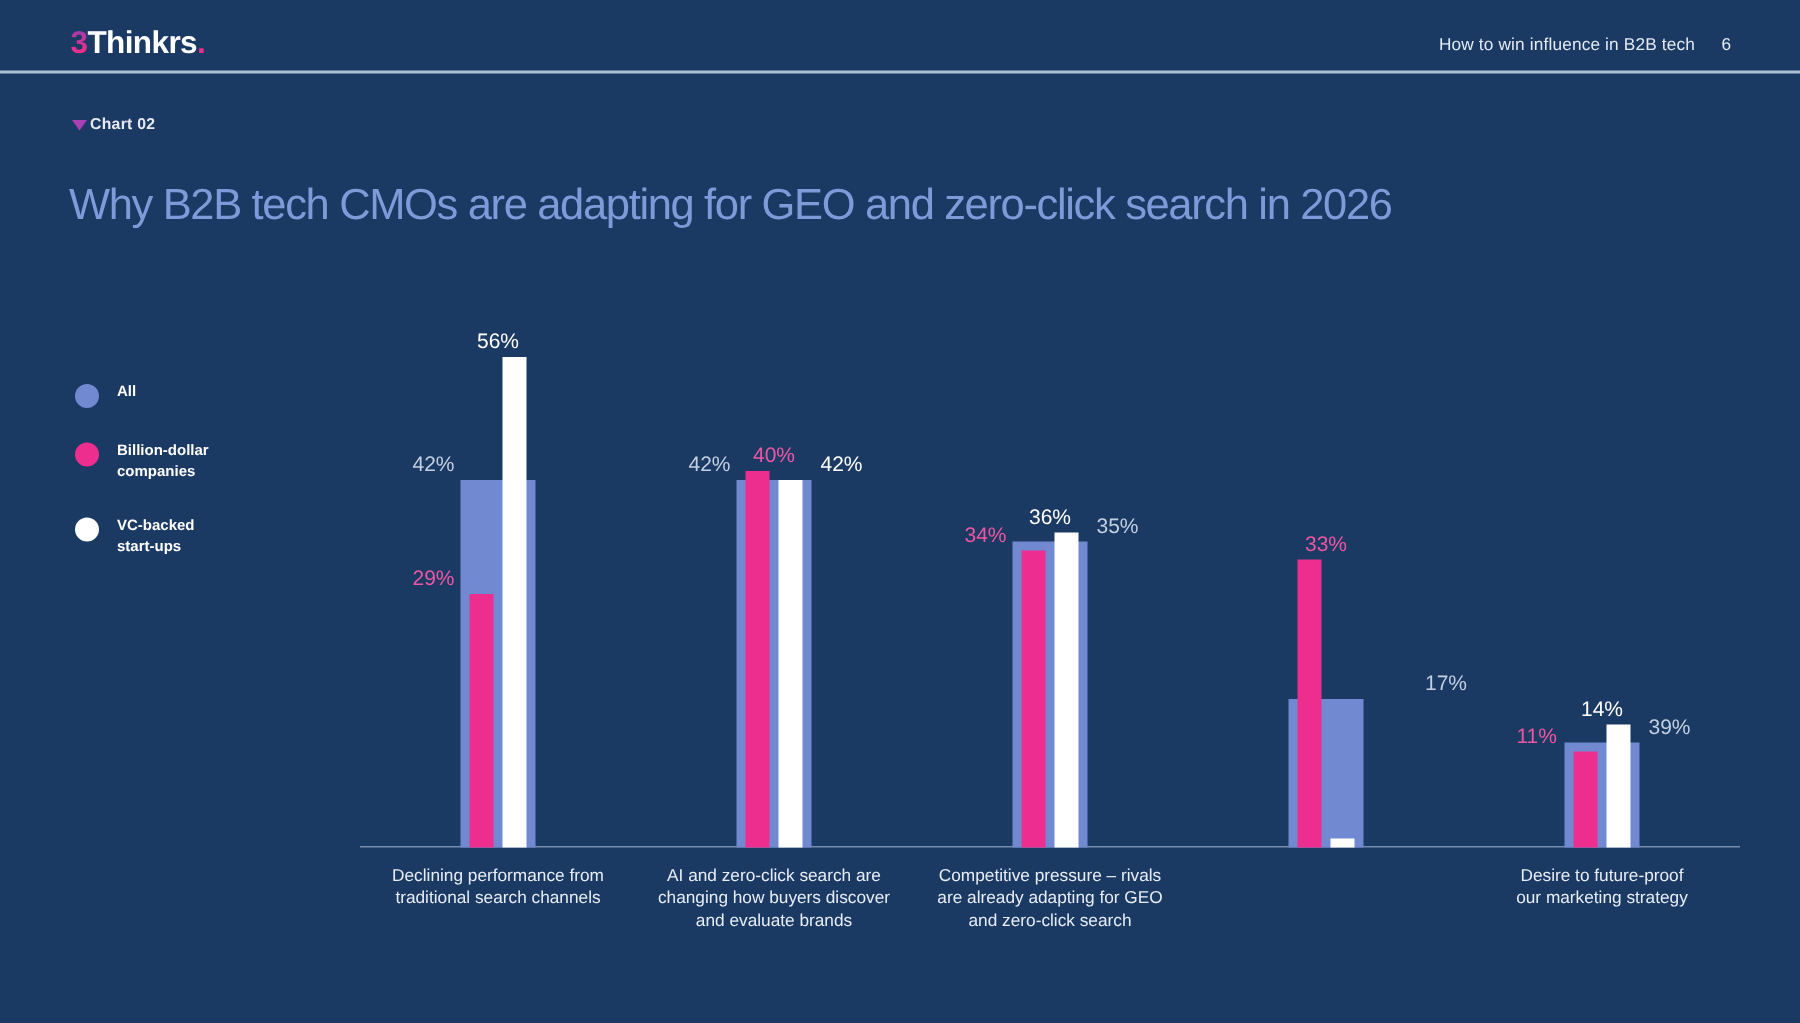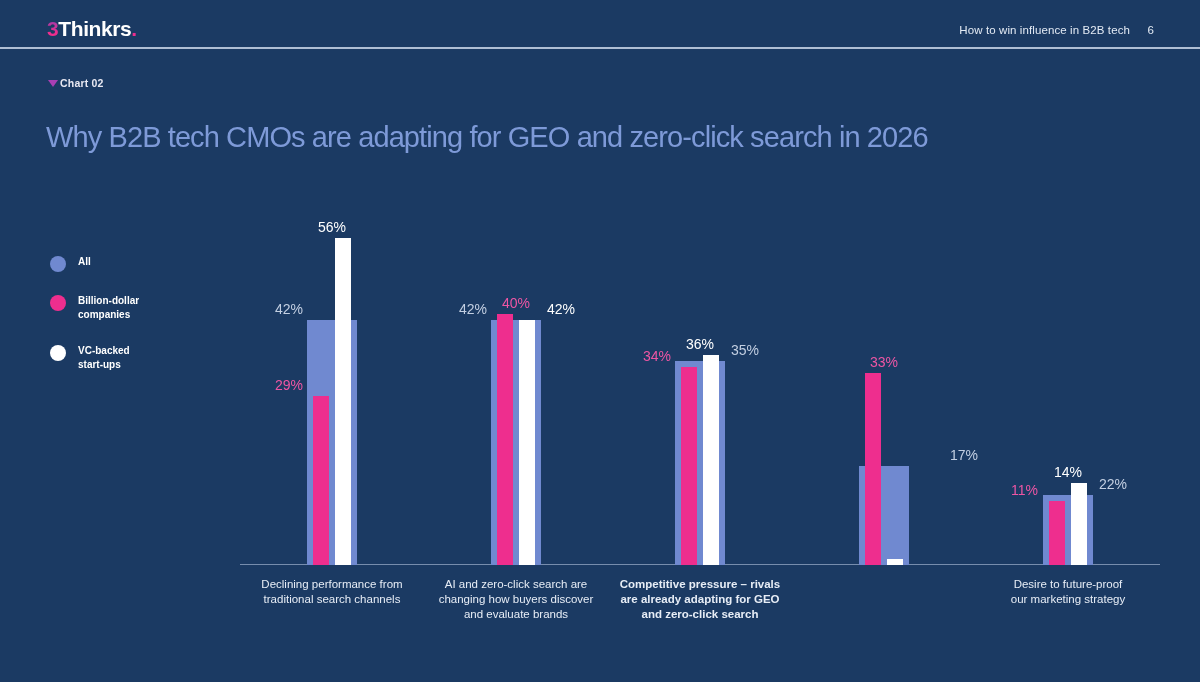--- a/index.html
+++ b/index.html
@@ -174,37 +174,37 @@
 changing how buyers discover
 and evaluate brands</div>
       </div>
       <div class="group">
         <div class="bar bar-all" style="left: calc(50% - 25px); width: 50px; height: 204.167px; z-index: 1;"></div>
         <div class="bar bar-bd" style="left: calc(50% - 19px); width: 16px; height: 198.333px; z-index: 3;"></div>
         <div class="bar bar-vc" style="left: calc(50% + 3px); width: 16px; height: 210px; z-index: 3;"></div>
         <div class="bar-label lbl-all" style="bottom: 209.167px; left: calc(50% + 31px);">35%</div>
         <div class="bar-label lbl-bd" style="bottom: 203.333px; left: calc(50% - 57px); text-align: right;">34%</div>
         <div class="bar-label lbl-vc" style="bottom: 215px; left: 50%; transform: translateX(-50%);">36%</div>
-        <div class="cat-label" style="white-space: pre-line; font-weight: bold;">Competitive pressure – rivals
+        <div class="cat-label" style="white-space: pre-line;">Competitive pressure – rivals
 are already adapting for GEO
 and zero-click search</div>
       </div>
       <div class="group">
         <div class="bar bar-all" style="left: calc(50% - 25px); width: 50px; height: 99.1667px; z-index: 1;"></div>
         <div class="bar bar-bd" style="left: calc(50% - 19px); width: 16px; height: 192.5px; z-index: 3;"></div>
         <div class="bar bar-vc" style="left: calc(50% + 3px); width: 16px; height: 5.83333px; z-index: 3;"></div>
         <div class="bar-label lbl-all" style="bottom: 104.167px; left: calc(50% + 31px); margin-left: 35px;">17%</div>
         <div class="bar-label lbl-bd" style="bottom: 197.5px; left: 50%; transform: translateX(-50%);">33%</div>
         <div class="bar-label lbl-vc" style="bottom: 10.8333px; left: 50%; transform: translateX(-50%);">1%</div>
       </div>
       <div class="group">
         <div class="bar bar-all" style="left: calc(50% - 25px); width: 50px; height: 70px; z-index: 1;"></div>
         <div class="bar bar-bd" style="left: calc(50% - 19px); width: 16px; height: 64.1667px; z-index: 3;"></div>
         <div class="bar bar-vc" style="left: calc(50% + 3px); width: 16px; height: 81.6667px; z-index: 3;"></div>
-        <div class="bar-label lbl-all" style="bottom: 75px; left: calc(50% + 31px);">22%</div>
+        <div class="bar-label lbl-all" style="bottom: 75px; left: calc(50% + 31px);">39%</div>
         <div class="bar-label lbl-bd" style="bottom: 69.1667px; left: calc(50% - 57px); text-align: right;">11%</div>
         <div class="bar-label lbl-vc" style="bottom: 86.6667px; left: 50%; transform: translateX(-50%);">14%</div>
         <div class="cat-label" style="white-space: pre-line;">Desire to future-proof
 our marketing strategy</div>
       </div>
     </div>
   <div class="axis-line"></div>
 </div>
 
 </body></html>

